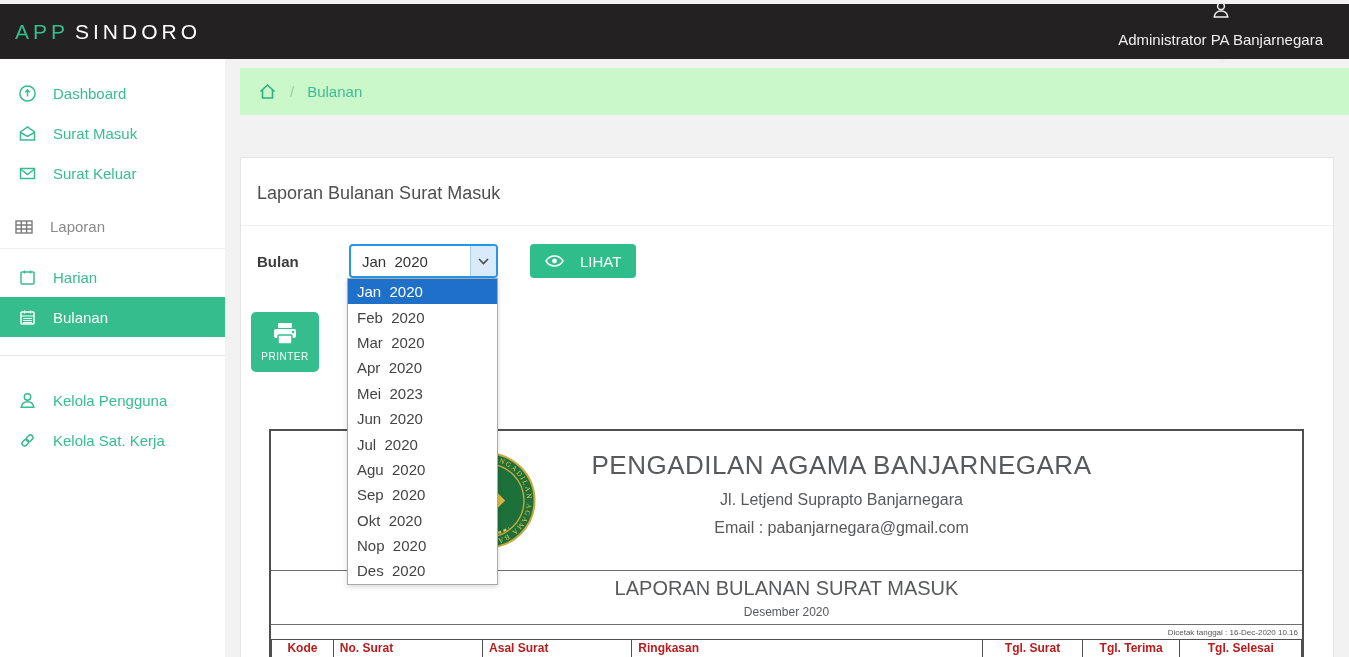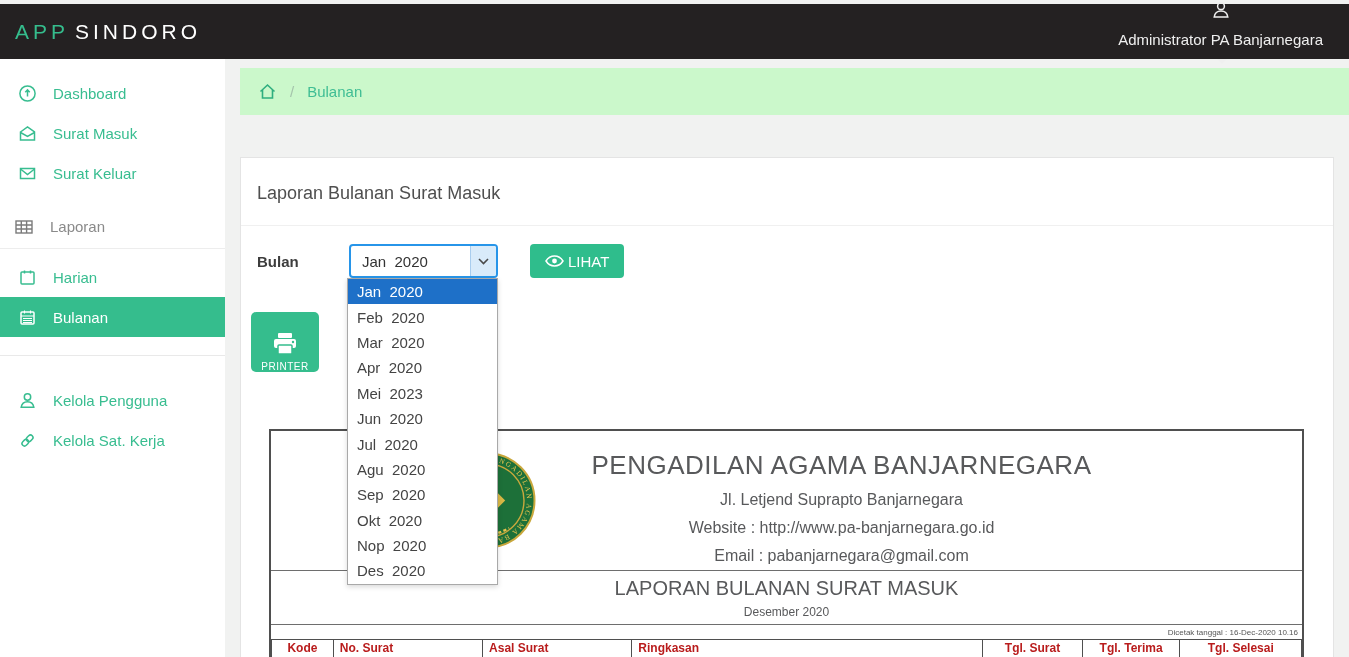--- a/index.html
+++ b/index.html
@@ -43,25 +43,25 @@
     border-bottom:1px solid #f0f0f0; }
 
   .form-row { margin:18px 0 0 16px; display:flex; align-items:center; }
   .form-label { width:92px; font-size:15px; font-weight:bold; color:#3d3d3d; }
   .select { position:relative; width:149px; height:34px; border:2px solid #2795e9; border-radius:4px;
     background:#fff; display:flex; align-items:center; padding-left:11px; cursor:pointer; }
   .select-value { font-size:15px; color:#333; white-space:pre; }
   .select-arrow { position:absolute; right:0; top:0; width:26px; height:30px; background:#d9ebfa;
     border-left:1px solid #a9cdee; border-radius:0 2px 2px 0; display:flex; align-items:center; justify-content:center; }
   .btn-lihat { margin-left:32px; height:34px; padding:4px 15px; background:#2fbd8c; border:none;
-    border-radius:4px; color:#fff; font-size:15px; display:flex; align-items:center; gap:4px; cursor:pointer;
+    border-radius:4px; color:#fff; font-size:15px; display:flex; align-items:center; gap:16px; cursor:pointer;
     font-family:"Liberation Sans", sans-serif; }
   .btn-printer { margin:34px 0 0 10px; width:68px; height:60px; background:#35bd8d; border:none;
     border-radius:5px; color:#fff; display:flex; flex-direction:column; align-items:center;
-    justify-content:flex-end; gap:5px; font-size:10px; letter-spacing:.5px; cursor:pointer;
+    justify-content:center; gap:5px; font-size:10px; letter-spacing:.5px; cursor:pointer;
     font-family:"Liberation Sans", sans-serif; }
 
   
   .dropdown { position:absolute; left:106px; top:120px; width:151px; background:#fff;
     border:1px solid #a9a9a9; box-shadow:0 2px 5px rgba(0,0,0,.15); z-index:50; }
   .opt { height:25.4px; display:flex; align-items:center; padding-left:9px; font-size:15px;
     color:#444; white-space:pre; cursor:pointer; }
   .opt.selected { background:#1e70c8; color:#fff; }
 
   
@@ -266,21 +266,20 @@
           <rect x="36" y="36" width="25" height="25" fill="#d9b845" transform="rotate(45 48.5 48.5)"></rect>
           <rect x="38.5" y="38.5" width="20" height="20" fill="#e6c44e"></rect>
           <path d="M43 42 H54 V53 C54 56 48.5 58 48.5 58 C48.5 58 43 56 43 53 Z" fill="#ffffff" stroke="#8a6d1f" stroke-width="1"></path>
           <circle cx="48.5" cy="48.5" r="2.6" fill="#c0392b"></circle>
           <path d="M27 76 q21.5 13 43 0" fill="none" stroke="#e6c44e" stroke-width="2.4" stroke-dasharray="3.2 2.4"></path>
         </svg>
       </span>
       <div class="r-head-text">
         <div class="r-org">PENGADILAN AGAMA BANJARNEGARA</div>
         <div class="r-line">Jl. Letjend Suprapto Banjarnegara</div>
-        <div class="r-line">Website : http://www.pa-banjarnegara.go.id</div>
         <div class="r-line">Email : pabanjarnegara@gmail.com</div>
       </div>
     </div>
     <div class="r-title-sec">
       <div class="r-title">LAPORAN BULANAN SURAT MASUK</div>
       <div class="r-period">Desember 2020</div>
     </div>
     <div class="r-print">Dicetak tanggal :  16-Dec-2020 10.16</div>
     <table class="r-table">
       <thead>

